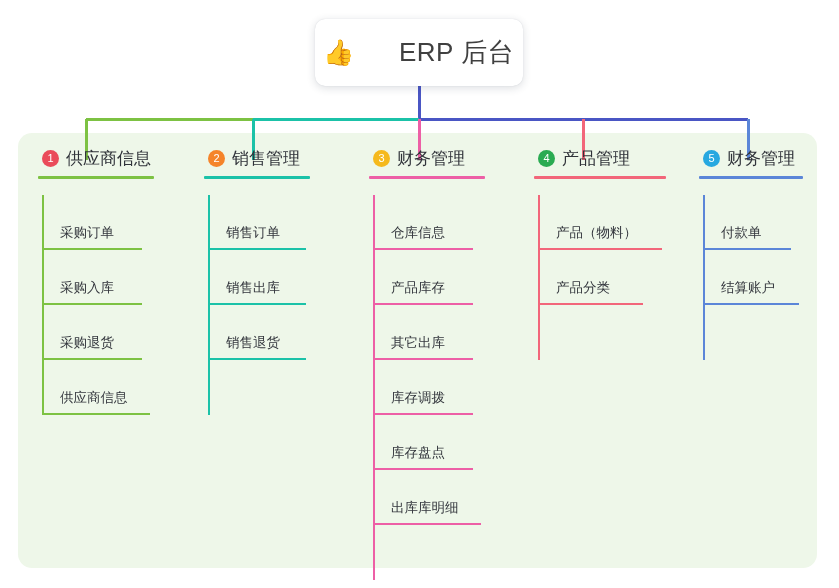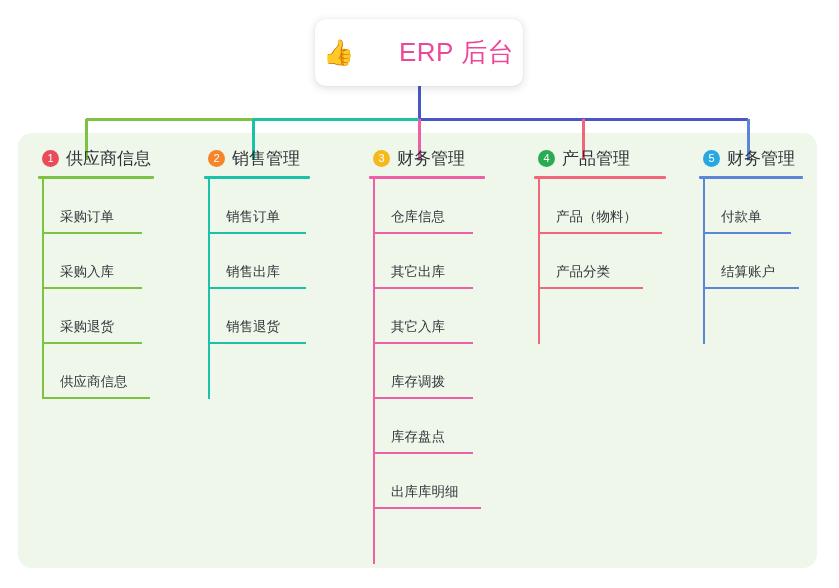--- a/index.html
+++ b/index.html
@@ -41,21 +41,21 @@
     align-items: center;
     gap: 10px;
   }
   .root-emoji {
     font-size: 25px;
     line-height: 1;
     font-family: "DejaVu Sans", sans-serif;
   }
   .root-title {
     font-size: 26px;
-    color: #ec4899;
+    color: #404040;
     letter-spacing: .5px;
     white-space: nowrap;
     margin-left: 34px;
   }
 
   
   #links {
     position: absolute;
     left: 0;
     top: 0;
@@ -103,21 +103,21 @@
     color: #2f3239;
     white-space: nowrap;
   }
   .head-rule {
     height: 3px;
     margin-top: 6px;
     border-radius: 1px;
   }
   .items {
     position: relative;
-    margin-top: 0;
+    margin-top: 16px;
   }
   .item {
     position: relative;
     height: 55px;
     box-sizing: border-box;
   }
   .item-label {
     position: absolute;
     left: 22px;
     bottom: 8px;
@@ -220,25 +220,25 @@
           <span class="col-title">财务管理</span>
         </div>
         <div class="head-rule" style="background: rgb(237, 95, 166); width: 116px;"></div>
         <div class="items">
           <div class="spine" style="background: rgb(237, 95, 166); height: 385px;"></div>
           <div class="item">
             <span class="item-label">仓库信息</span>
             <div class="item-rule" style="background: rgb(237, 95, 166); width: 100px;"></div>
           </div>
           <div class="item">
+            <span class="item-label">产品库存</span>
+            <div class="item-rule" style="background: rgb(237, 95, 166); width: 100px;"></div>
+          </div>
+          <div class="item">
             <span class="item-label">其它出库</span>
-            <div class="item-rule" style="background: rgb(237, 95, 166); width: 100px;"></div>
-          </div>
-          <div class="item">
-            <span class="item-label">其它入库</span>
             <div class="item-rule" style="background: rgb(237, 95, 166); width: 100px;"></div>
           </div>
           <div class="item">
             <span class="item-label">库存调拨</span>
             <div class="item-rule" style="background: rgb(237, 95, 166); width: 100px;"></div>
           </div>
           <div class="item">
             <span class="item-label">库存盘点</span>
             <div class="item-rule" style="background: rgb(237, 95, 166); width: 100px;"></div>
           </div>

